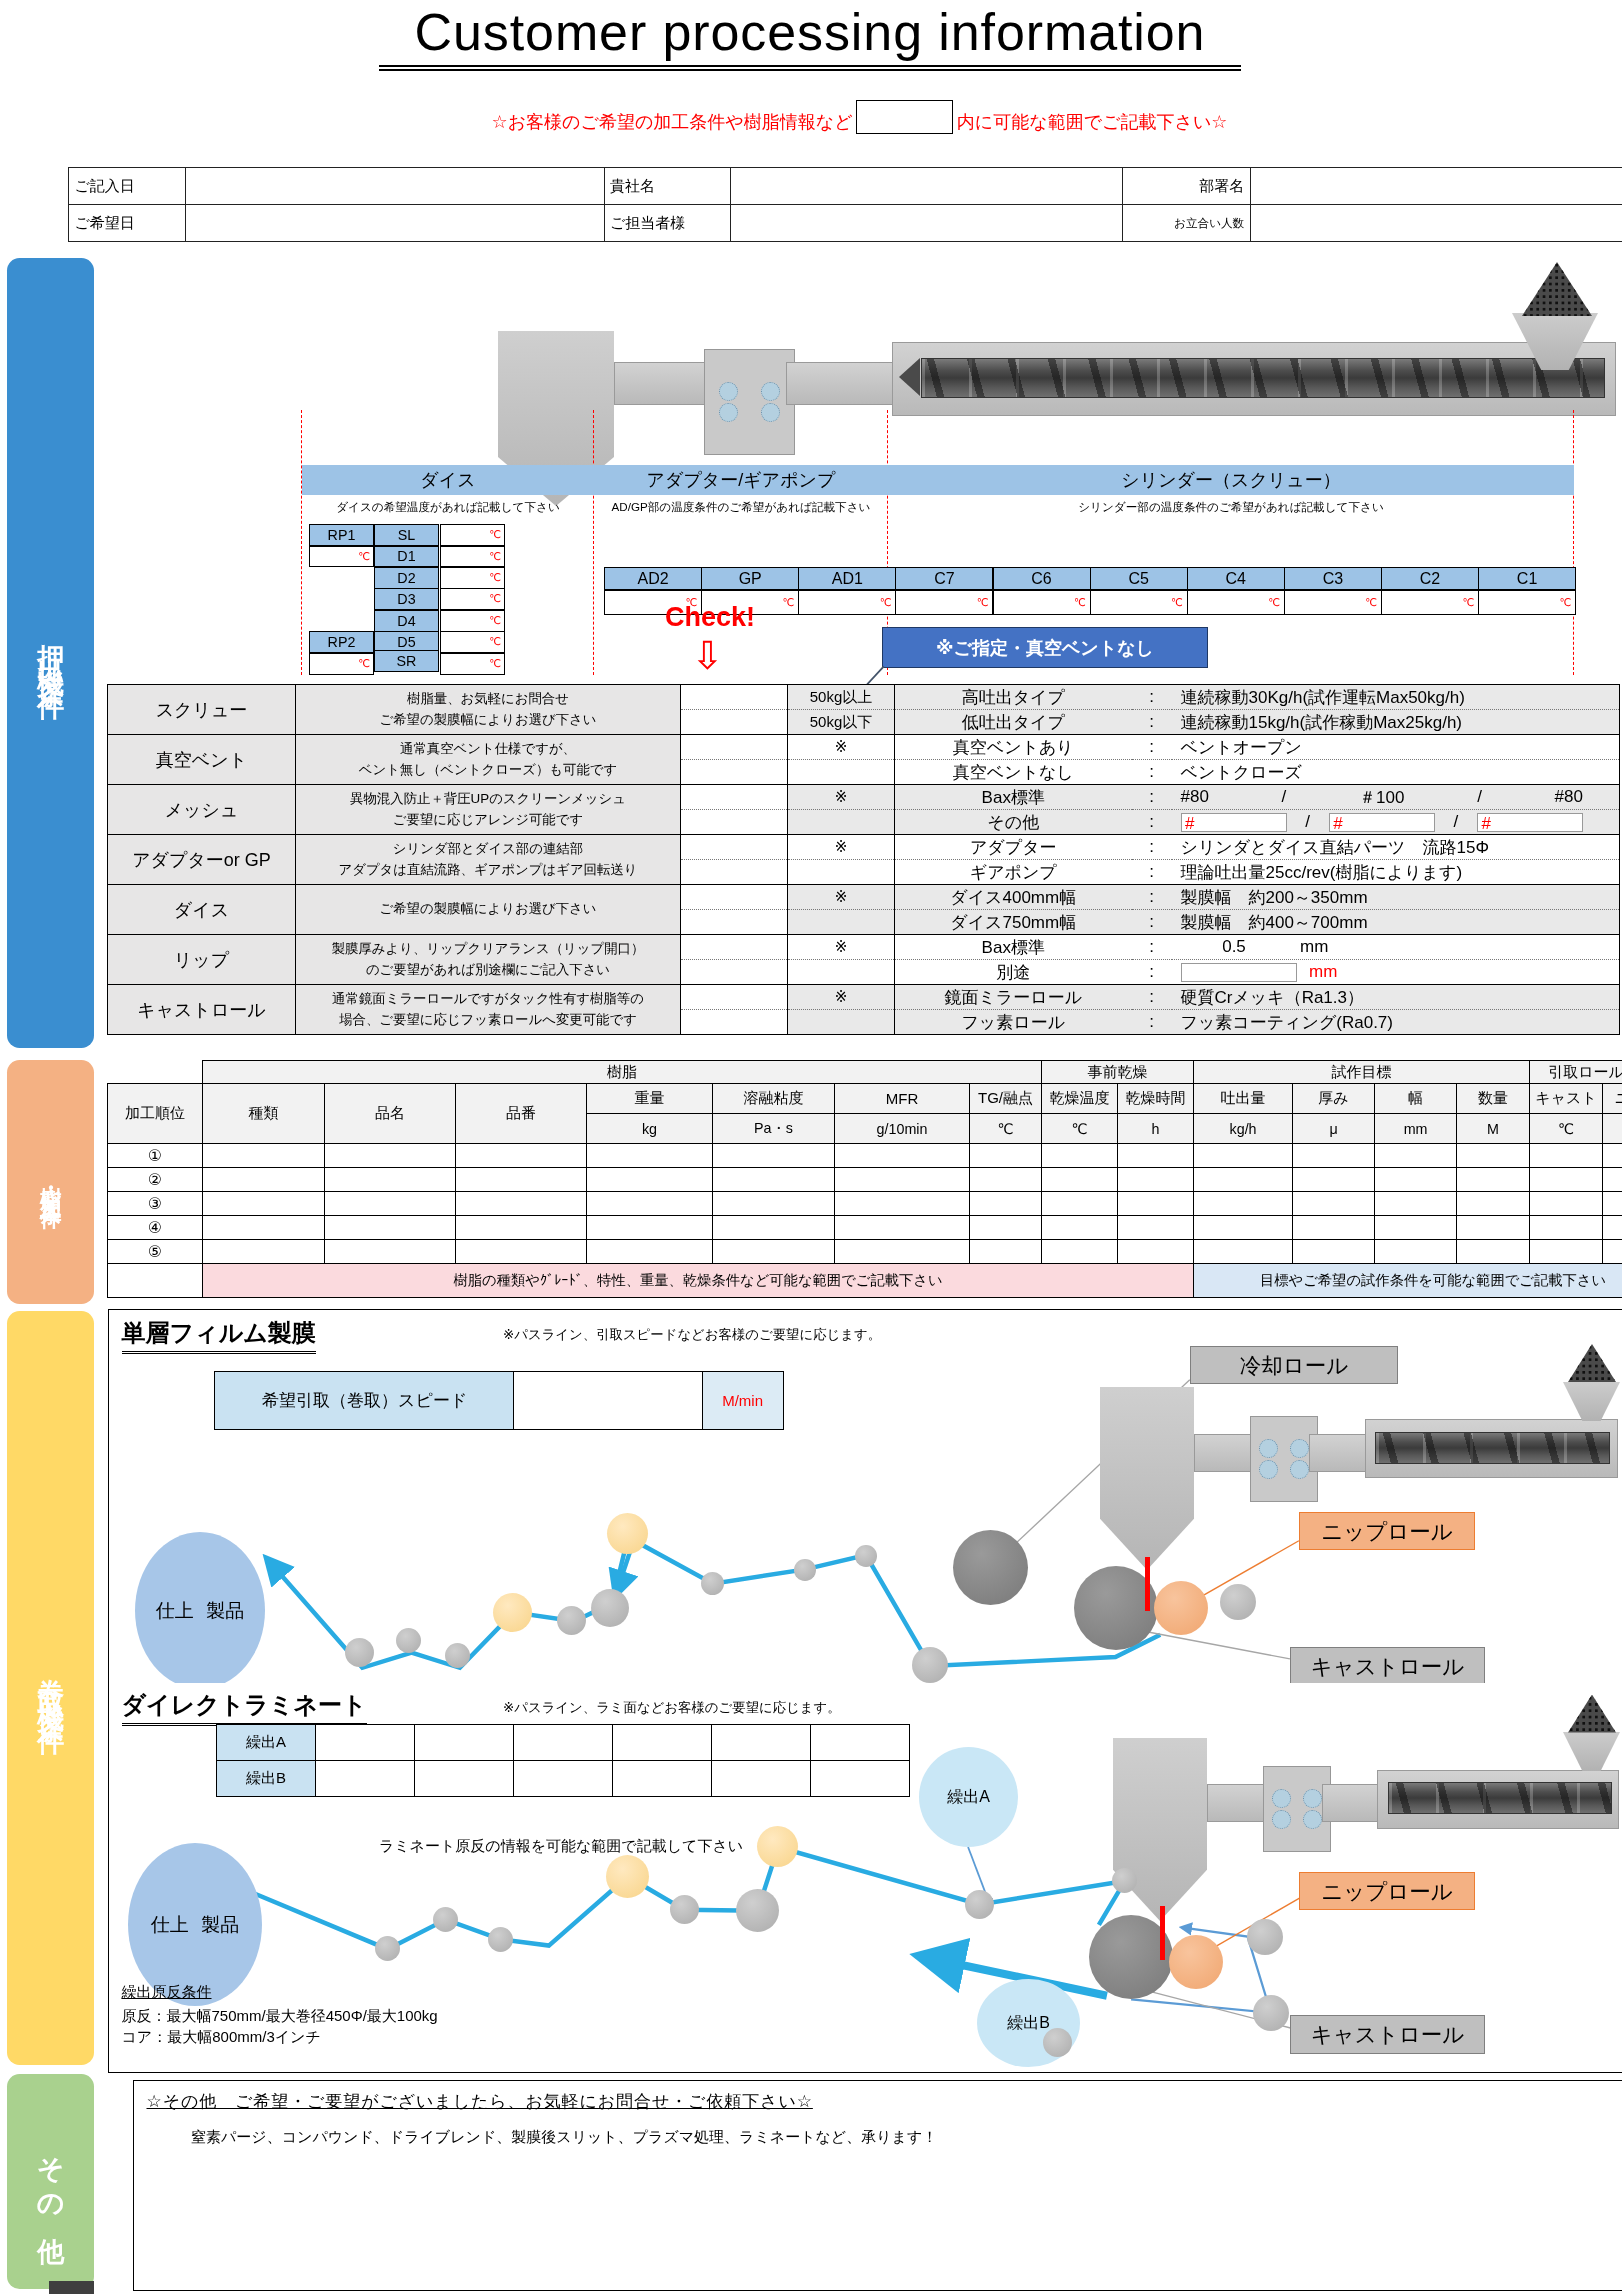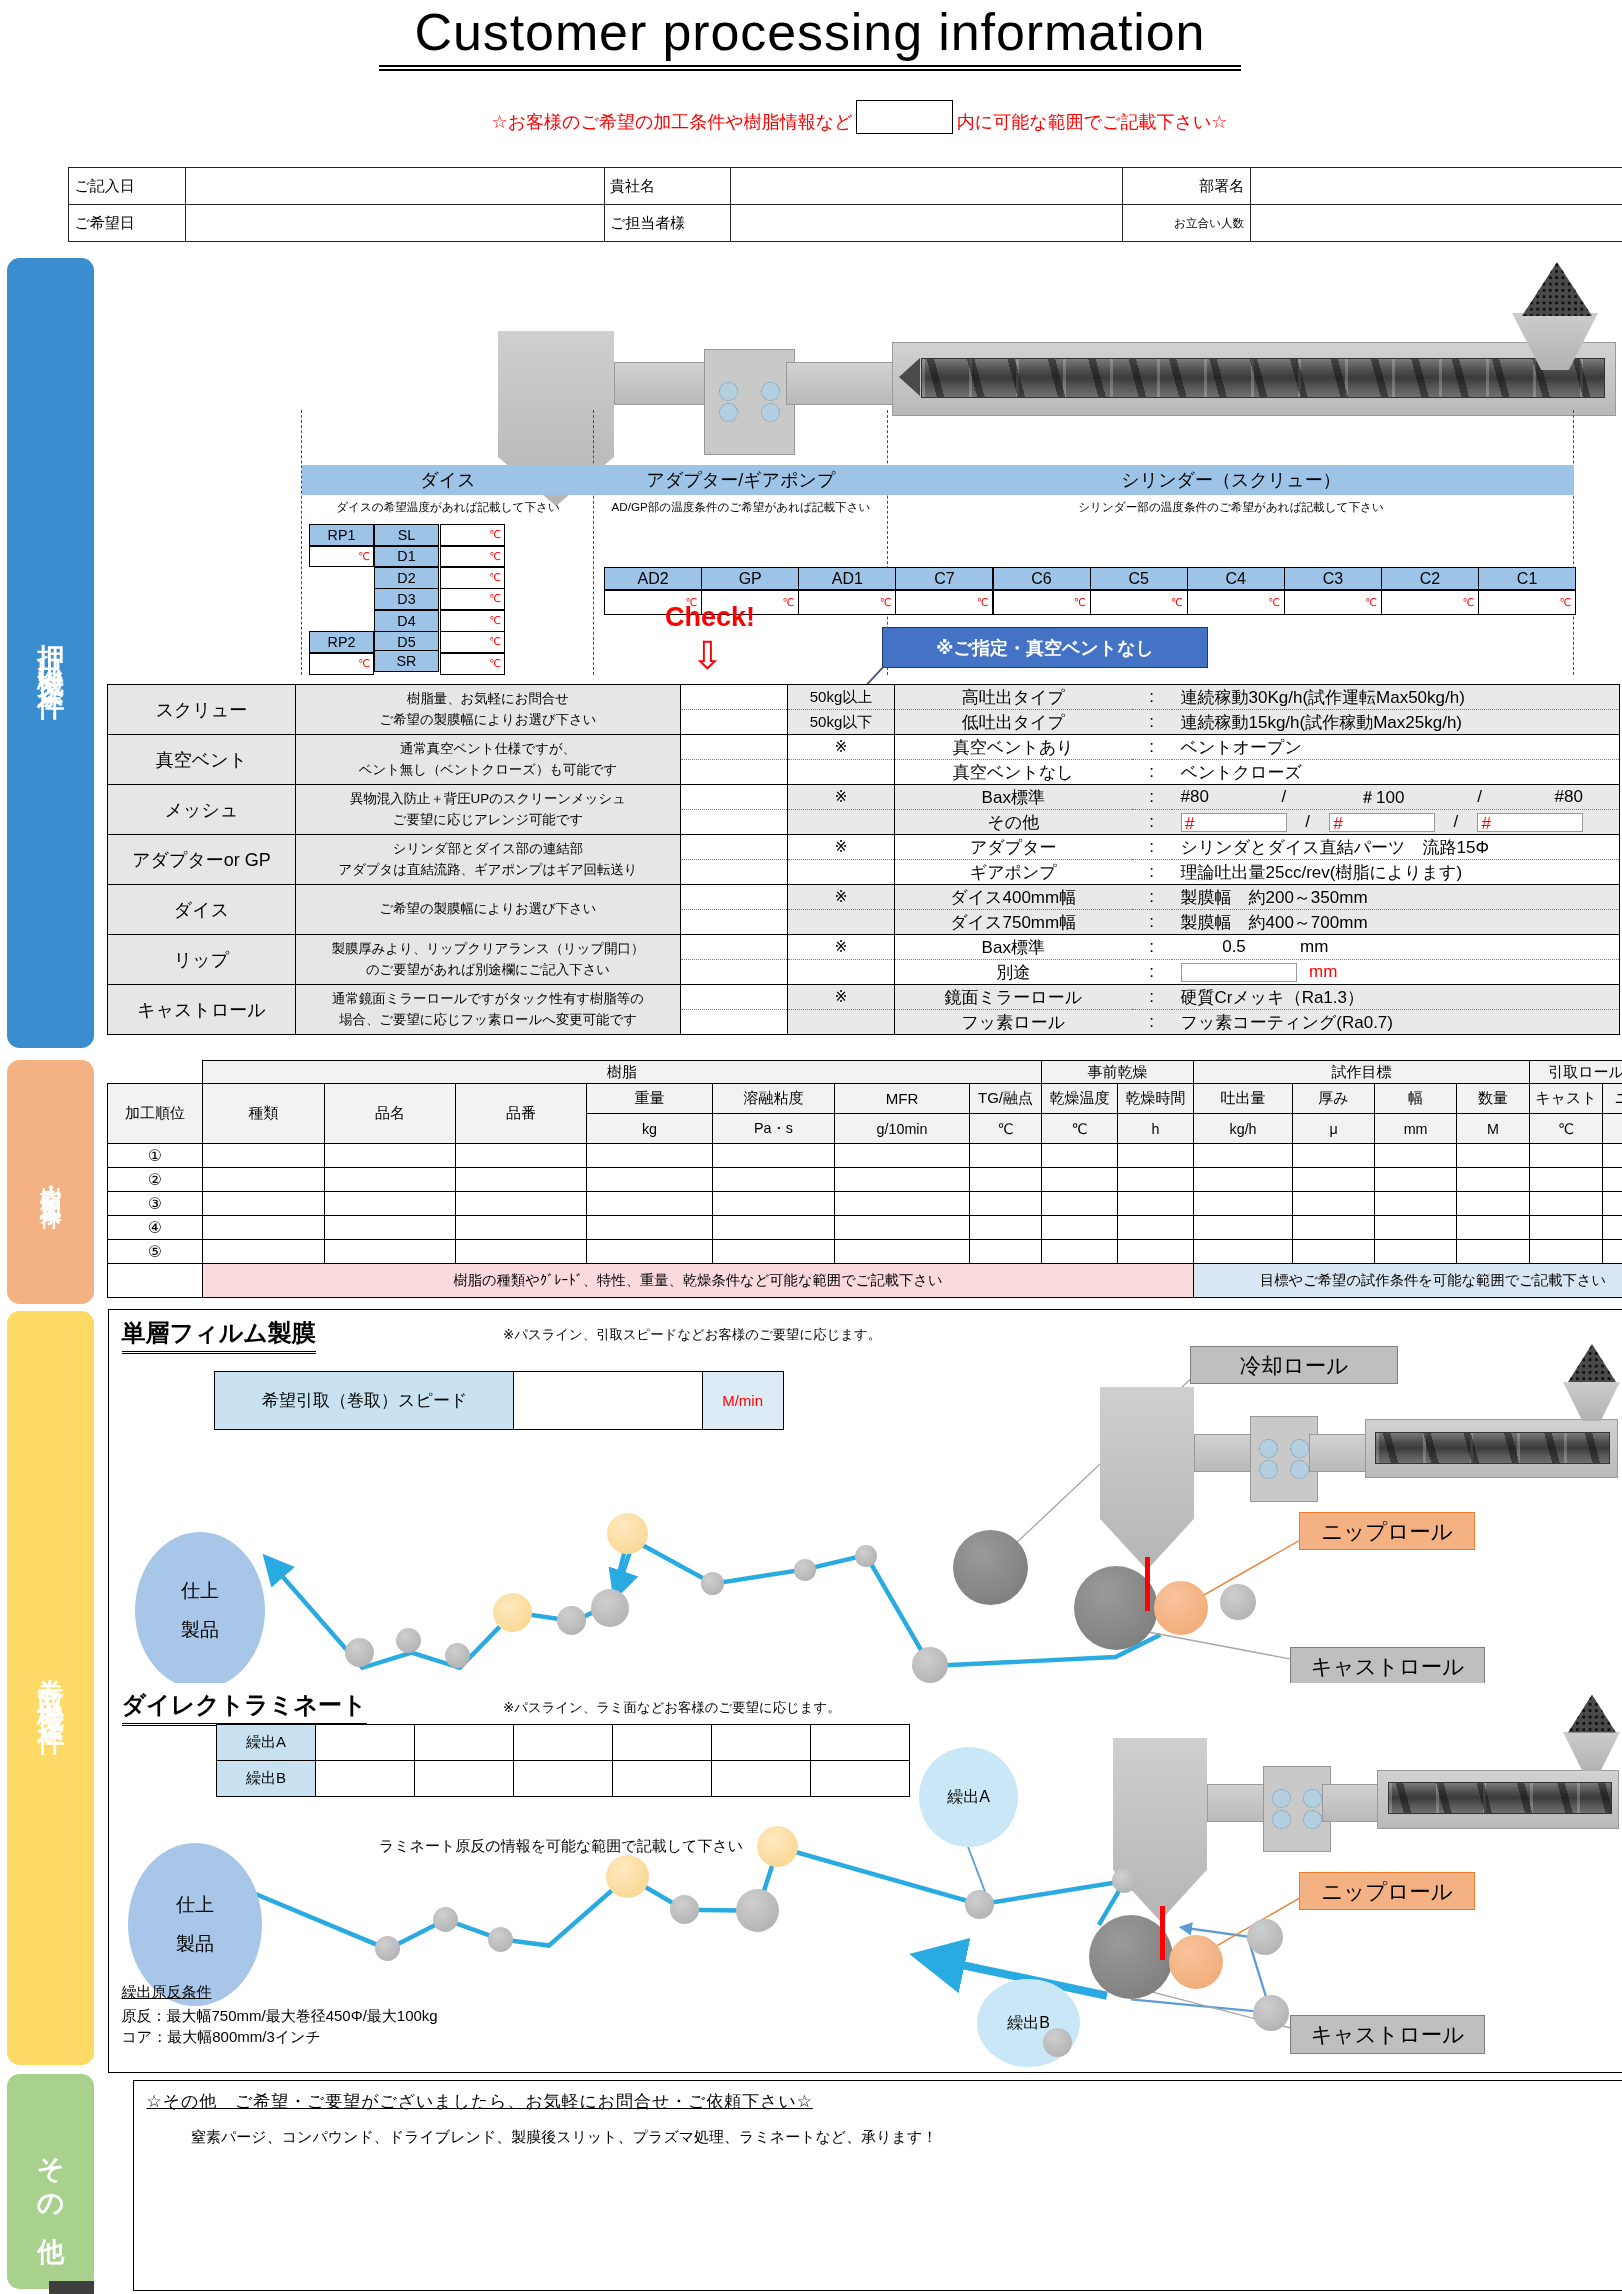--- a/index.html
+++ b/index.html
@@ -97,21 +97,21 @@
   .speed{display:flex;}
   .speed>div{box-sizing:border-box;border:1.8px solid #000;margin-left:-1.8px;height:59px;display:flex;align-items:center;justify-content:center;}
   .sp-l{width:301px;background:#c9e2f2;font-size:17px;}
   .sp-i{width:190px;background:#fff;}
   .sp-u{width:82px;background:#dcebf5;color:#f00;font-size:15px;}
   .roll{border-radius:50%;background:radial-gradient(circle at 38% 32%,#cfcfcf,#ababab);}
   .roll.dark{background:radial-gradient(circle at 38% 32%,#9a9a9a,#787878);}
   .roll.yel{background:radial-gradient(circle at 38% 32%,#ffe9c0,#f8d387);}
   .roll.orange{background:radial-gradient(circle at 38% 32%,#f8c49d,#f0a56e);}
   .roll.blue{background:#c9e7f6;display:flex;align-items:center;justify-content:center;font-size:16px;}
-  .product{border-radius:50%;background:#a7c6e8;display:flex;flex-direction:column;align-items:center;justify-content:center;
+  .product{border-radius:50%;background:#a7c6e8;display:flex;flex-direction:row;align-items:center;justify-content:center;
            gap:12.5px;font-size:19px;}
   .lbl{display:flex;align-items:center;justify-content:center;font-size:21.5px;box-sizing:border-box;}
   .lbl.gray{background:#bfbfbf;border:0.9px solid #7f7f7f;}
   .lbl.orng{background:#f4b183;border:0.9px solid #ed7d31;}
   .redline{width:4.5px;background:#f00;}
   .ltable{border-collapse:collapse;table-layout:fixed;}
   .ltable td{box-sizing:border-box;border:1.8px solid #000;width:99px;font-size:15px;text-align:center;background:#fff;}
   .ltable tr.h td{height:32px;background:#c9e2f2;}
   .ltable td.rl{background:#c9e2f2;}
   .ltable tr.b td{height:36px;}

